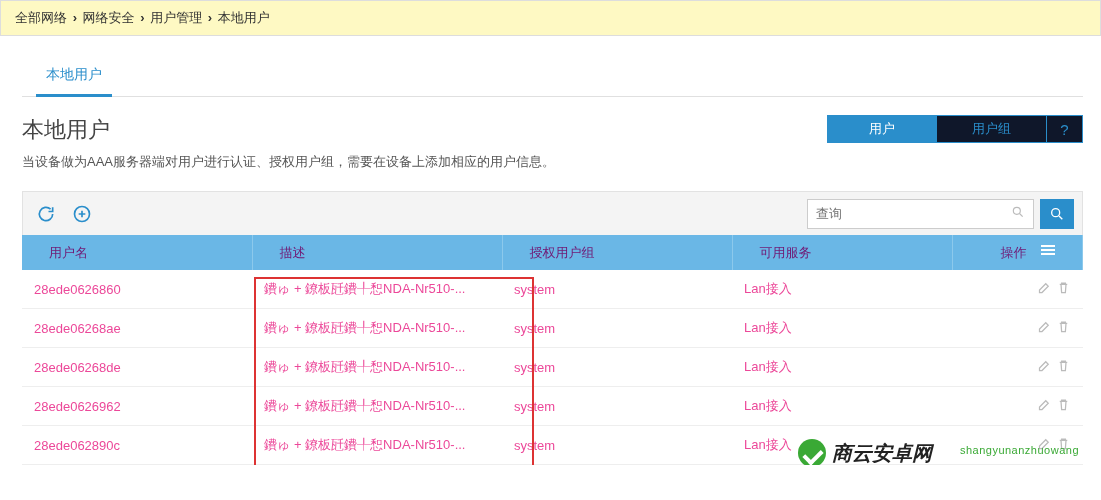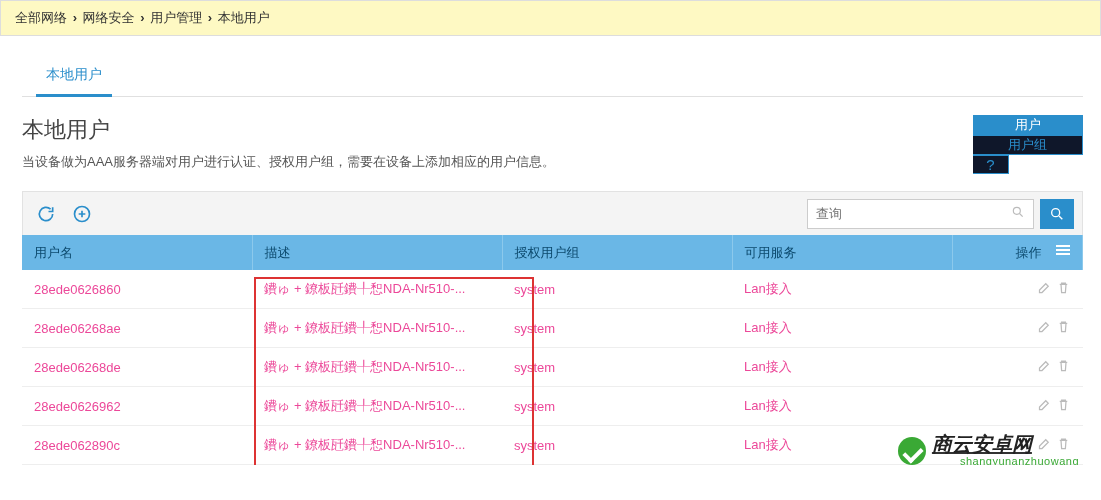--- a/index.html
+++ b/index.html
@@ -52,21 +52,20 @@
   }
   .title-block p {
     margin-top: 8px;
     color: #555;
     font-size: 13px;
   }
   .pill-group {
     display: flex;
     align-items: stretch;
     height: 28px;
-    flex-direction: column;
   }
   .pill {
     border: 1px solid #2a8ecb;
     color: #2a8ecb;
     background: #0f172a;
     width: 110px;
     display: flex;
     align-items: center;
     justify-content: center;
     font-size: 13px;
@@ -125,25 +124,25 @@
     background: #2a8ecb;
     display: flex;
     align-items: center;
     justify-content: center;
     cursor: pointer;
   }
   .search-btn svg { width: 16px; height: 16px; fill: #fff; }
   table { width: 100%; border-collapse: collapse; table-layout: fixed; }
   thead th {
     background: #6ab7e6;
-    color: #0c4a6e;
+    color: #701a75;
     font-weight: normal;
     text-align: left;
     font-size: 13px;
-    padding: 8px 12px;
+    padding: 8px 27px;
     border-right: 1px solid #8cc9ec;
     height: 32px;
   }
   thead th:last-child { text-align: right; }
   .menu-icon {
     display:inline-block;
     width:14px;
   }
   .menu-icon span{
     display:block;height:2px;background:#fff;margin:2px 0;
@@ -186,21 +185,21 @@
   }
   .wm-logo::after{
     content:"";
     position:absolute;
     left:6px; top:10px;
     width:14px; height:8px;
     border:4px solid #fff;
     border-top:none; border-right:none;
     transform: rotate(-45deg);
   }
-  .wm-text { display:flex; flex-direction:column; line-height:1;text-decoration:underline; }
+  .wm-text { display:flex; flex-direction:row; line-height:1; }
   .wm-text .cn { font-size:20px; font-weight:bold; color:#222; font-style:italic; }
   .wm-text .py { font-size:11px; color:#3aa935; letter-spacing:0.5px; margin-top:2px;margin-left:28px; }
 </style>
 </head>
 <body>
 
 <div class="breadcrumb">
   <span>全部网络</span>
   <span class="sep">›</span>
   <span>网络安全</span>

